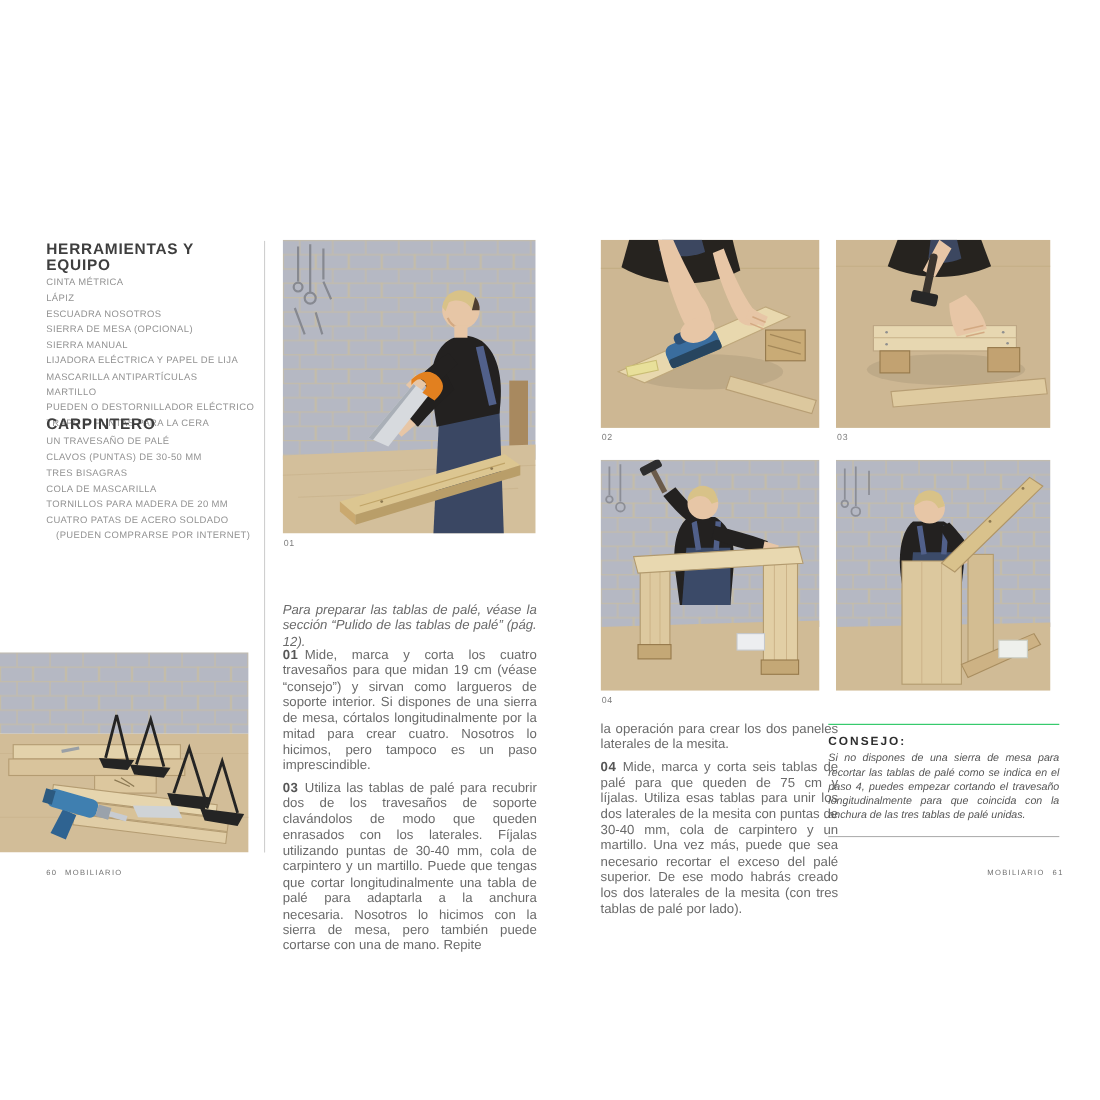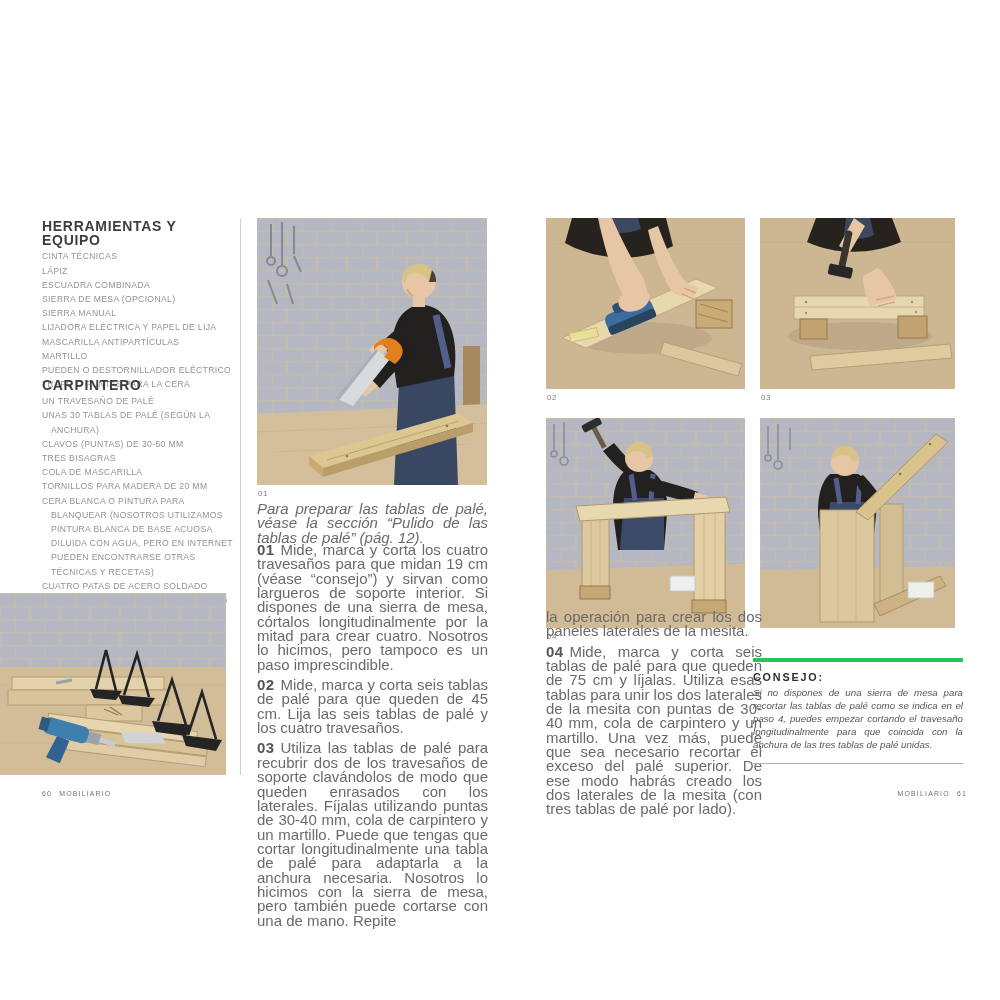--- a/index.html
+++ b/index.html
@@ -12,68 +12,66 @@
   .abs { position:absolute; }
   .photo { display:block; width:100%; height:100%; }
 
   
   .list { font-size:8.6px; letter-spacing:.35px; line-height:14.2px; color:#929292; }
   .list-heading { font-weight:bold; color:#3e3e3e; letter-spacing:.7px; margin-bottom:2px; font-size:14px; }
   .list ul { list-style:none; }
   .list li { padding-left:9px; text-indent:-9px; }
 
   
-  .body-text { font-size:15px; line-height:14.35px; text-align:justify; color:#6a6a6a; }
+  .body-text { font-size:12px; line-height:14.35px; text-align:justify; color:#6a6a6a;margin-top:45px; }
   .body-text p { margin-bottom:6px; }
   .step-num { font-weight:bold; color:#565656; letter-spacing:.4px; margin-right:6px; }
   .intro-note { font-style:italic; }
 
   .fig-label { font-size:8px; color:#7c7c7c; letter-spacing:.6px; }
 
   
-  .tip { border-top:4px solid #22c55e; border-bottom:1px solid #b0b0b0; padding:9px 0 11px; }
+  .tip { border-top:1px solid #22c55e; border-bottom:1px solid #b0b0b0; padding:9px 0 11px; }
   .tip-heading { font-size:10.8px; font-weight:bold; letter-spacing:1.8px; color:#2e2e2e; margin-bottom:4px; }
   .tip-text { font-size:9.7px; font-style:italic; line-height:12.9px; color:#555; text-align:justify; }
 
   .footer { font-size:6.9px; letter-spacing:1.2px; color:#6f6f6f; }
   .footer .pg { margin:0 4px; }
 
   .vrule { width:1px; background:#cfcfcf; }
 </style>
 </head>
 <body>
 
 <div class="abs list" style="left:42px; top:219px; width:196px;">
   <div class="list-heading">HERRAMIENTAS Y EQUIPO</div>
   <ul>
 
-  <li>CINTA TÉCNICAS</li>
+  <li>CINTA MÉTRICA</li>
       <li>LÁPIZ</li>
-      <li>ESCUADRA COMBINADA</li>
+      <li>ESCUADRA NOSOTROS</li>
       <li>SIERRA DE MESA (OPCIONAL)</li>
       <li>SIERRA MANUAL</li>
       <li>LIJADORA ELÉCTRICA Y PAPEL DE LIJA</li>
       <li>MASCARILLA ANTIPARTÍCULAS</li>
       <li>MARTILLO</li>
       <li>PUEDEN O DESTORNILLADOR ELÉCTRICO</li>
       <li>TRAPO O PUNTAS PARA LA CERA</li>
     </ul>
 </div>
 
 <div class="abs list" style="left:42px; top:378px; width:200px;">
   <div class="list-heading">CARPINTERO</div>
   <ul>
 
   <li>UN TRAVESAÑO DE PALÉ</li>
-      <li>UNAS 30 TABLAS DE PALÉ (SEGÚN LA ANCHURA)</li>
       <li>CLAVOS (PUNTAS) DE 30-50 MM</li>
       <li>TRES BISAGRAS</li>
       <li>COLA DE MASCARILLA</li>
       <li>TORNILLOS PARA MADERA DE 20 MM</li>
-      <li>CERA BLANCA O PINTURA PARA BLANQUEAR (NOSOTROS UTILIZAMOS PINTURA BLANCA DE BASE ACUOSA DILUIDA CON AGUA, PERO EN INTERNET PUEDEN ENCONTRARSE OTRAS TÉCNICAS Y RECETAS)</li>
       <li>CUATRO PATAS DE ACERO SOLDADO (PUEDEN COMPRARSE POR INTERNET)</li>
     </ul>
 </div>
 
 <div class="abs" style="left:0; top:593px; width:226px; height:182px;">
   <svg class="photo" viewBox="0 0 226 182" preserveAspectRatio="none">
     <defs>
       <pattern id="brickB" width="30" height="26" patternUnits="userSpaceOnUse">
         <rect width="30" height="26" fill="#b5b8c3"></rect>
         <path d="M0 .6h30M0 13.6h30" stroke="#c6bda6" stroke-width="1.2" opacity=".85"></path>
@@ -167,21 +165,20 @@
         <circle cx="190" cy="208" r="1.3" fill="#8c7850"></circle>
     </g>
   </svg>
 </div>
 <div class="abs fig-label" style="left:258px; top:489px;">01</div>
 
 <div class="abs body-text intro-note" style="left:257px; top:502px; width:231px;">Para preparar las tablas de palé, véase la sección “Pulido de las tablas de palé” (pág. 12).</div>
 
 <div class="abs body-text" style="left:257px; top:543px; width:231px;">
   <p><span class="step-num">01</span><span>Mide, marca y corta los cuatro travesaños para que midan 19 cm (véase “consejo”) y sirvan como largueros de soporte interior. Si dispones de una sierra de mesa, córtalos longitudinalmente por la mitad para crear cuatro. Nosotros lo hicimos, pero tampoco es un paso imprescindible.</span></p>
-  <p><span class="step-num">02</span><span>Mide, marca y corta seis tablas de palé para que queden de 45 cm. Lija las seis tablas de palé y los cuatro travesaños.</span></p>
   <p><span class="step-num">03</span><span>Utiliza las tablas de palé para recubrir dos de los travesaños de soporte clavándolos de modo que queden enrasados con los laterales. Fíjalas utilizando puntas de 30-40 mm, cola de carpintero y un martillo. Puede que tengas que cortar longitudinalmente una tabla de palé para adaptarla a la anchura necesaria. Nosotros lo hicimos con la sierra de mesa, pero también puede cortarse con una de mano. Repite</span></p>
 </div>
 
 <div class="abs footer" style="left:42px; top:790px;">
   <span class="pg" style="margin-left:0">60</span>
   <span>MOBILIARIO</span>
 </div>
 
 <div class="abs" style="left:546px; top:218px; width:199px; height:171px;">
   <svg class="photo" viewBox="0 0 199 171" preserveAspectRatio="none">

